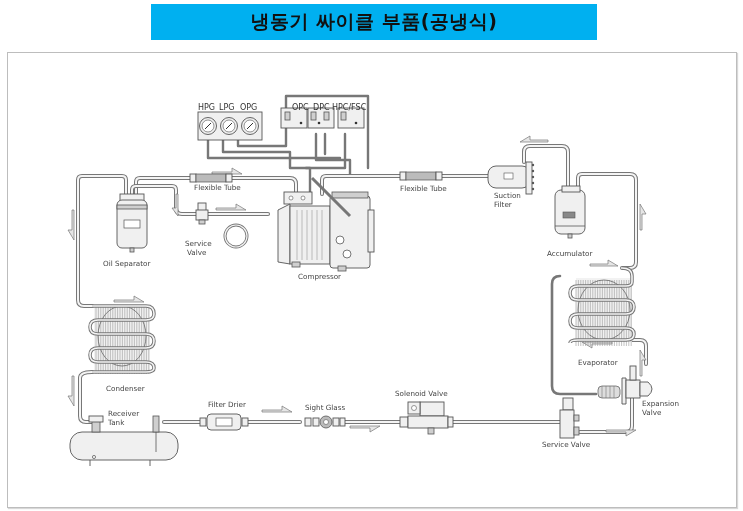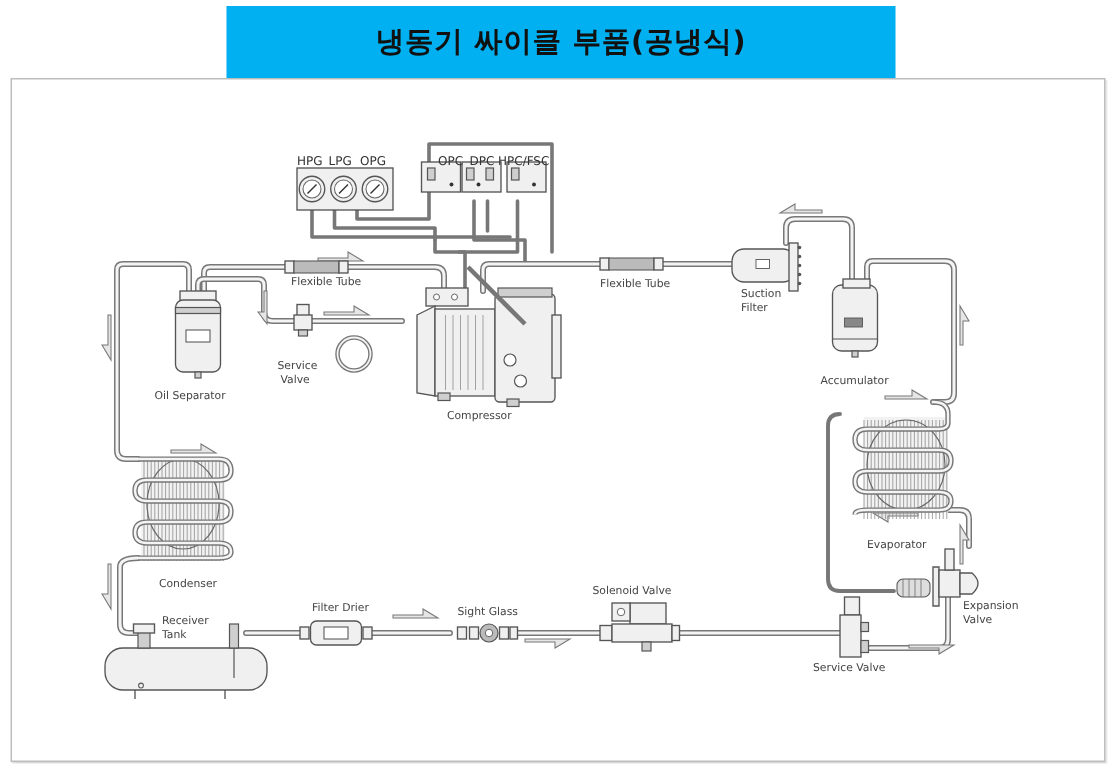--- a/index.html
+++ b/index.html
@@ -1,18 +1,18 @@
 <!DOCTYPE html>
 <html><head>
 <meta charset="utf-8">
 <style>
   html, body { margin: 0; padding: 0; background: #ffffff; }
   body { width: 743px; height: 511px; position: relative; overflow: hidden; font-family: "DejaVu Sans", sans-serif; }
   .title-bar {
-    position: absolute; left: 151px; top: 4px; width: 446px; height: 48px;
+    position: absolute; left: 151px; top: 4px; width: 446px; height: 36px;
     background: #00b0f0; display: flex; align-items: center; justify-content: center;
   }
   .title-bar span { font-family: "DejaVu Sans", sans-serif; font-weight: bold; font-size: 19px; color: #111; letter-spacing: 0.5px; }
   .frame {
     position: absolute; left: 7px; top: 52px; width: 728px; height: 454px;
     border: 1px solid #bdbdbd; box-shadow: 1px 1px 1px #d8d8d8; background: #fff;
   }
   svg { position: absolute; left: 0; top: 0; }
   .lbl { font-family: "DejaVu Sans", sans-serif; font-size: 7.2px; fill: #444; }
   .gl { font-family: "DejaVu Sans", sans-serif; font-size: 8px; fill: #333; }

